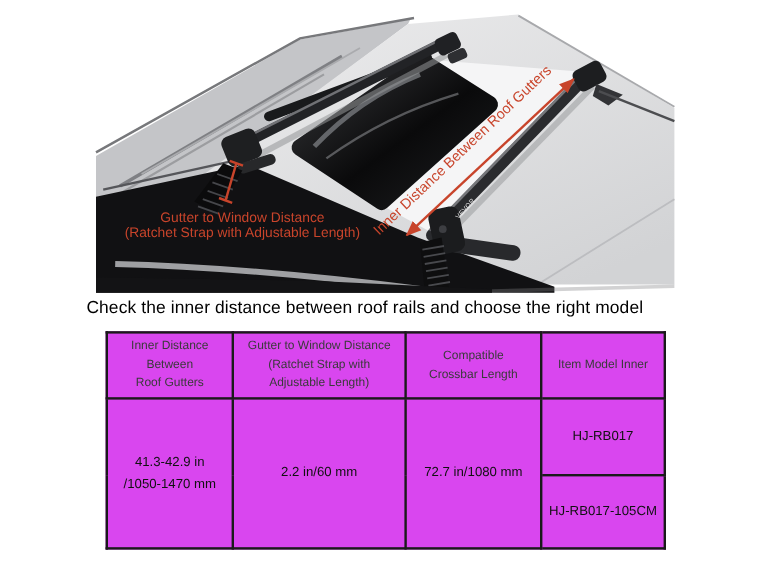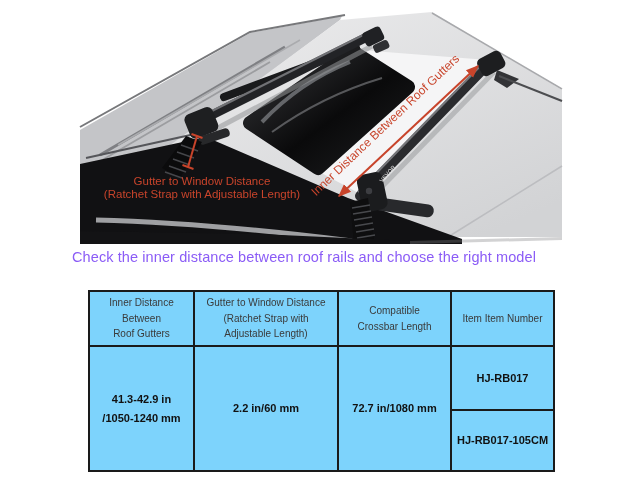--- a/index.html
+++ b/index.html
@@ -6,28 +6,28 @@
   * { margin:0; padding:0; box-sizing:border-box; }
   body { background:#fff; font-family:"Liberation Sans", sans-serif; }
   .stage { position:relative; width:640px; height:480px; background:#fff; overflow:hidden; }
 
   .photo-svg { position:absolute; top:0; left:0; width:640px; height:245px; }
 
   .ann-text { fill:var(--accent); font-family:"Liberation Sans",sans-serif; }
   .dim-line { stroke:var(--accent); stroke-width:2; fill:none; }
 
   .heading { position:absolute; top:247px; left:0; width:608px; text-align:center;
-             font-size:14.5px; line-height:20px; color:#8b5cf6; letter-spacing:0.1px; }
+             font-size:14.5px; line-height:20px; color:#000000; letter-spacing:0.1px; }
 
-  table.spec { position:absolute; top:290px; left:88px; width:465px; height:180px;
-               border-collapse:collapse; table-layout:fixed; background:#7dd3fc; }
+  table.spec { position:absolute; top:276px; left:88px; width:465px; height:180px;
+               border-collapse:collapse; table-layout:fixed; background:#d946ef; }
   table.spec th, table.spec td { border:2px solid var(--line); text-align:center;
                vertical-align:middle; white-space:pre-line; overflow:hidden; padding:2px; }
   table.spec th { font-weight:normal; font-size:10px; line-height:15.5px; color:#3a3a3a; }
-  table.spec td { font-weight:bold; font-size:11px; line-height:19px; color:#111; }
+  table.spec td { font-weight:normal; font-size:11px; line-height:19px; color:#111; }
   tr.hdr   { height:55px; }
   tr.row-a { height:64px; }
   tr.row-b { height:61px; }
 </style>
 </head>
 <body>
 
 <div class="stage">
 
   <svg class="photo-svg" viewBox="0 0 640 245">
@@ -129,25 +129,25 @@
     </colgroup>
     <tbody>
       <tr class="hdr">
         <th>Inner Distance Between
 Roof Gutters</th>
         <th>Gutter to Window Distance
 (Ratchet Strap with
 Adjustable Length)</th>
         <th>Compatible
 Crossbar Length</th>
-        <th>Item Item Number</th>
+        <th>Item Model Inner</th>
       </tr>
       <tr class="row-a">
         <td rowspan="2">41.3-42.9 in
-/1050-1240 mm</td>
+/1050-1470 mm</td>
         <td rowspan="2">2.2 in/60 mm</td>
         <td rowspan="2">72.7 in/1080 mm</td>
         <td>HJ-RB017</td>
       </tr>
       <tr class="row-b">
         <td>HJ-RB017-105CM</td>
       </tr>
     </tbody>
   </table>
 </div>

